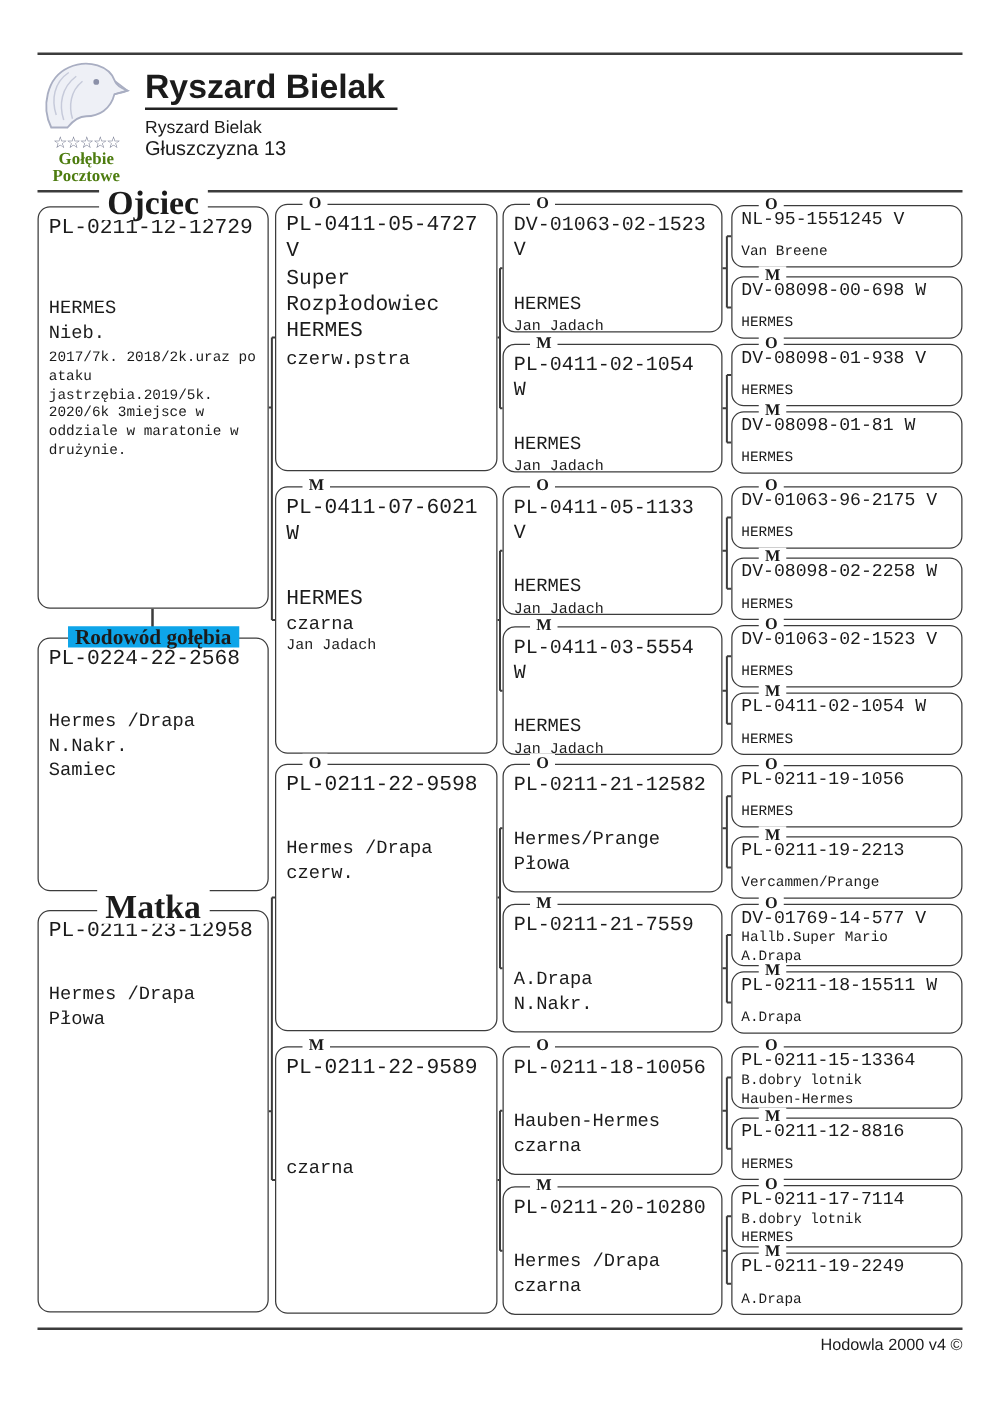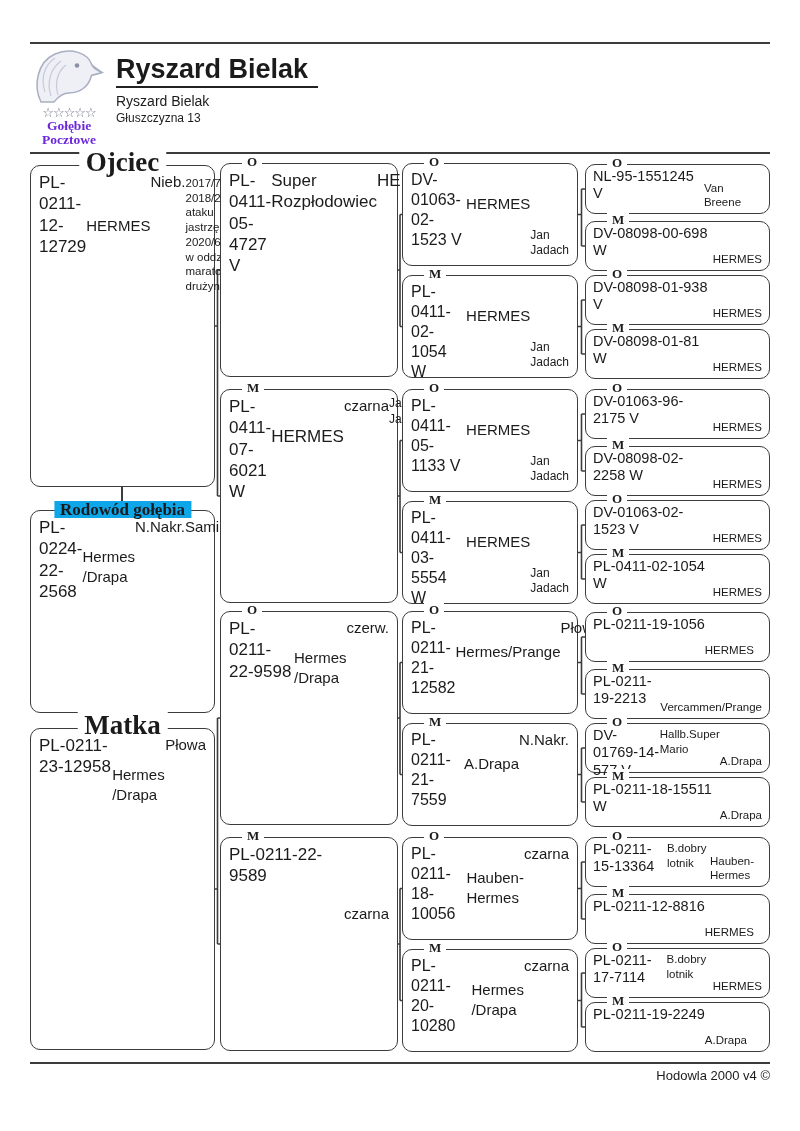--- a/index.html
+++ b/index.html
@@ -8,33 +8,33 @@
   .page { position:relative; width:800px; height:1131px; background:#fff; overflow:hidden; }
 
   .hrule { position:absolute; border-top:2px solid #3c3c3c; height:0; }
   .rule-top { left:30px; width:740px; top:42px; }
   .rule-head { left:30px; width:740px; top:152px; }
   .rule-foot { left:30px; width:740px; top:1062px; }
 
   
   .logo { position:absolute; left:26px; top:48px; width:86px; text-align:center; }
   .logo .stars { font-size:13px; color:#6b7088; letter-spacing:-1px; line-height:1; margin-top:-4px; }
-  .logo .lg-line { font-family:"Liberation Serif", serif; font-weight:bold; font-size:13.5px; color:#6d28d9; line-height:1.05; }
+  .logo .lg-line { font-family:"Liberation Serif", serif; font-weight:bold; font-size:13.5px; color:#4d7c0f; line-height:1.05; }
   .title { position:absolute; left:116px; top:54px; font-size:27px; font-weight:bold; border-bottom:2px solid #222; padding:0 10px 1px 0; white-space:nowrap; }
   .owner { position:absolute; left:116px; top:93px; font-size:14px; }
-  .addr  { position:absolute; left:116px; top:111px; font-size:12px; }
+  .addr  { position:absolute; left:116px; top:111px; font-size:16px; }
   .credit { position:absolute; right:30px; top:1068px; font-size:13px; }
 
   
   .pbox { position:absolute; background:#fff; border:1.6px solid #3c3c3c; border-radius:10px; }
   .sex { position:absolute; top:-9px; left:21px; background:#fff; padding:0 5px; font-family:"Liberation Serif", serif; font-weight:bold; font-size:13px; line-height:1; }
   .biglabel { position:absolute; top:-17px; left:50%; transform:translateX(-50%); background:#fff; padding:0 7px; font-family:"Liberation Serif", serif; font-weight:bold; font-size:27px; line-height:1; white-space:nowrap; }
   .medlabel { position:absolute; top:-10px; left:50%; transform:translateX(-50%); background:#0ea5e9; padding:0 6px; font-family:"Liberation Serif", serif; font-weight:bold; font-size:17px; line-height:1; white-space:nowrap; }
 
-  .inner { padding:6px 8px; height:100%; display:flex; flex-direction:row; }
+  .inner { padding:6px 8px; height:100%; display:flex; flex-direction:column;font-family:Liberation Mono, monospace; }
   .inner.i4 { padding:3px 7px; }
   .ring  { font-size:17px; line-height:1.25; }
   .ring16{ font-size:16px; line-height:1.25; }
   .ring-sm { font-size:14.5px; line-height:1.2; }
   .body  { font-size:15px; line-height:1.3; }
   .small { font-size:12px; line-height:1.3; }
   .note  { font-size:11.5px; line-height:1.28; }
   .bottom { margin-top:auto; }
   .mt2{margin-top:2px} .mt4{margin-top:4px} .mt24{margin-top:24px}
   .mt30{margin-top:30px} .mt44{margin-top:44px} .mt60{margin-top:60px}

